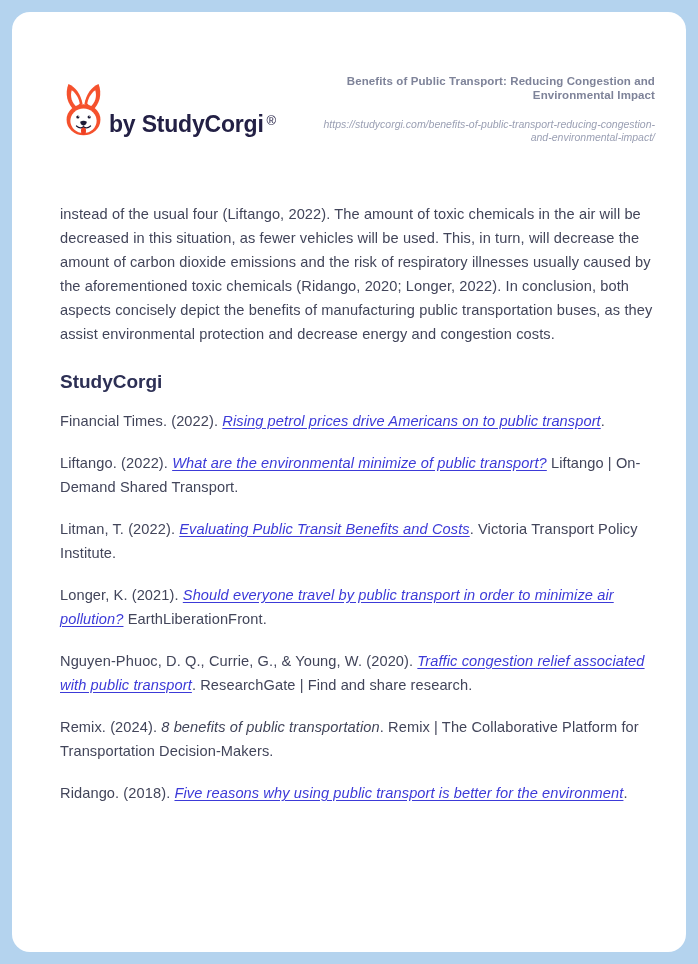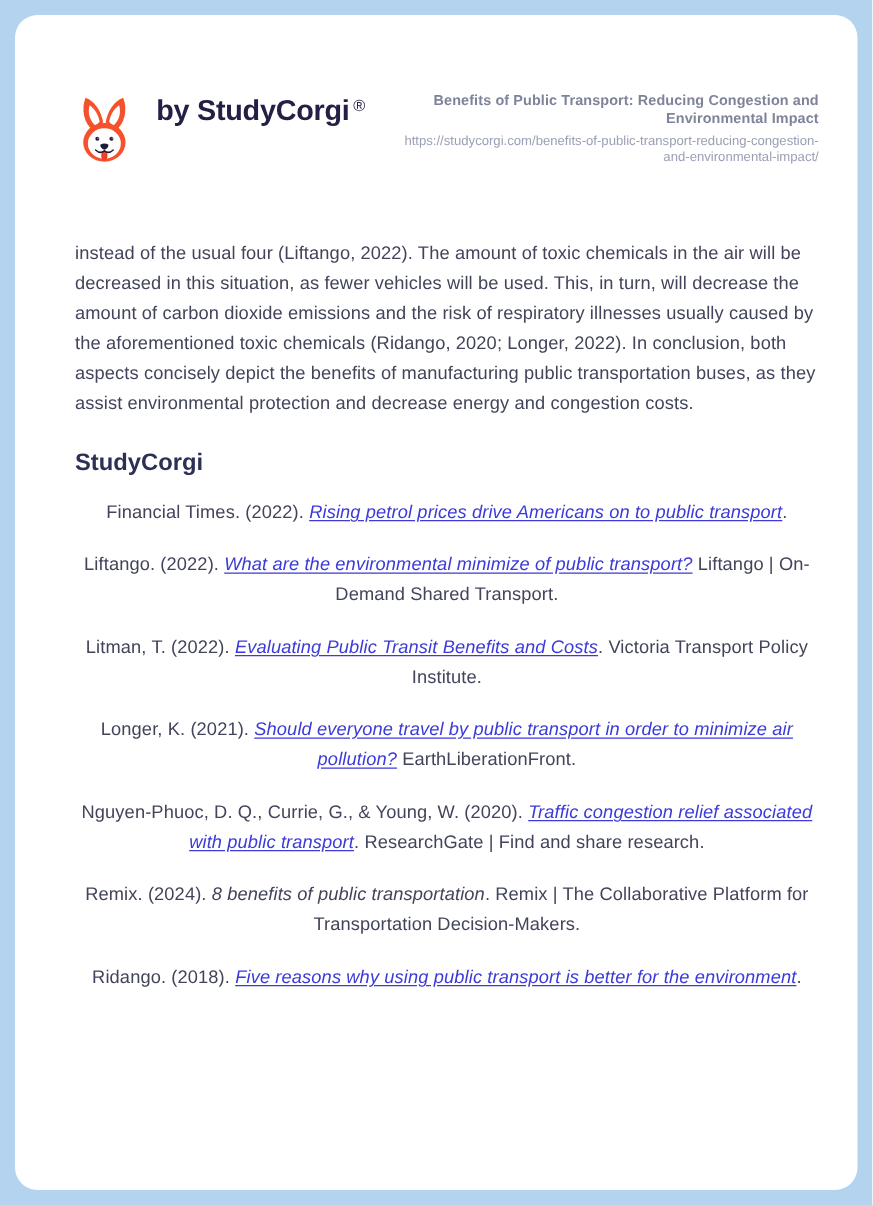--- a/index.html
+++ b/index.html
@@ -15,58 +15,58 @@
     position:absolute; left:12px; top:12px;
     width:674px; height:940px;
     background: var(--card-bg, #ffffff);
     border-radius:18px;
     padding:62px 31px 0 48px;
     overflow:hidden;
   }
 
   
   .hdr { display:flex; justify-content:space-between; align-items:center; }
-  .brand { display:flex; align-items:flex-start; gap:18px; }
+  .brand { display:flex; align-items:flex-end; gap:2px; }
   .brand-logo { display:block; width:47px; height:57px; }
   .brand-text {
     font-size:23px; font-weight:700; letter-spacing:-0.2px;
     color: var(--brand-navy, #232045);
     white-space:nowrap;
   }
   .reg {
     font-size:13px; font-weight:400; margin-left:3px;
     vertical-align:7px;
   }
   .doc-meta { width:338px; text-align:right; }
   .doc-title {
     font-size:11.5px; font-weight:700; line-height:14px;
     color: var(--header-title, #7e8399);
     letter-spacing:0.1px;
   }
   .doc-url {
-    font-size:10.5px; line-height:13px; margin-top:5px;
+    font-size:10.5px; line-height:13px; margin-top:16px;
     color: var(--header-url, #9ba0b4);
+    font-style: italic;
   }
 
   
   .body-par {
     margin-top:58px;
     font-size:14.6px; line-height:24px; letter-spacing:0.1px;
     color: var(--body-text, #42455a);
   }
   .refs-heading {
     margin:25px 0 16px;
     font-size:19px; font-weight:700;
     color: var(--heading, #2d3055);
   }
   .ref-entry {
     margin-bottom:18px;
     font-size:14.6px; line-height:24px; letter-spacing:0.1px;
     color: var(--body-text, #42455a);
-    text-align: center;
   }
   .ref-entry em { }
   .ref-link {
     color: var(--link-blue, #3c3ad8);
     font-style:italic;
     text-decoration:underline;
     text-underline-offset:2px;
   }
 </style>
 </head>

